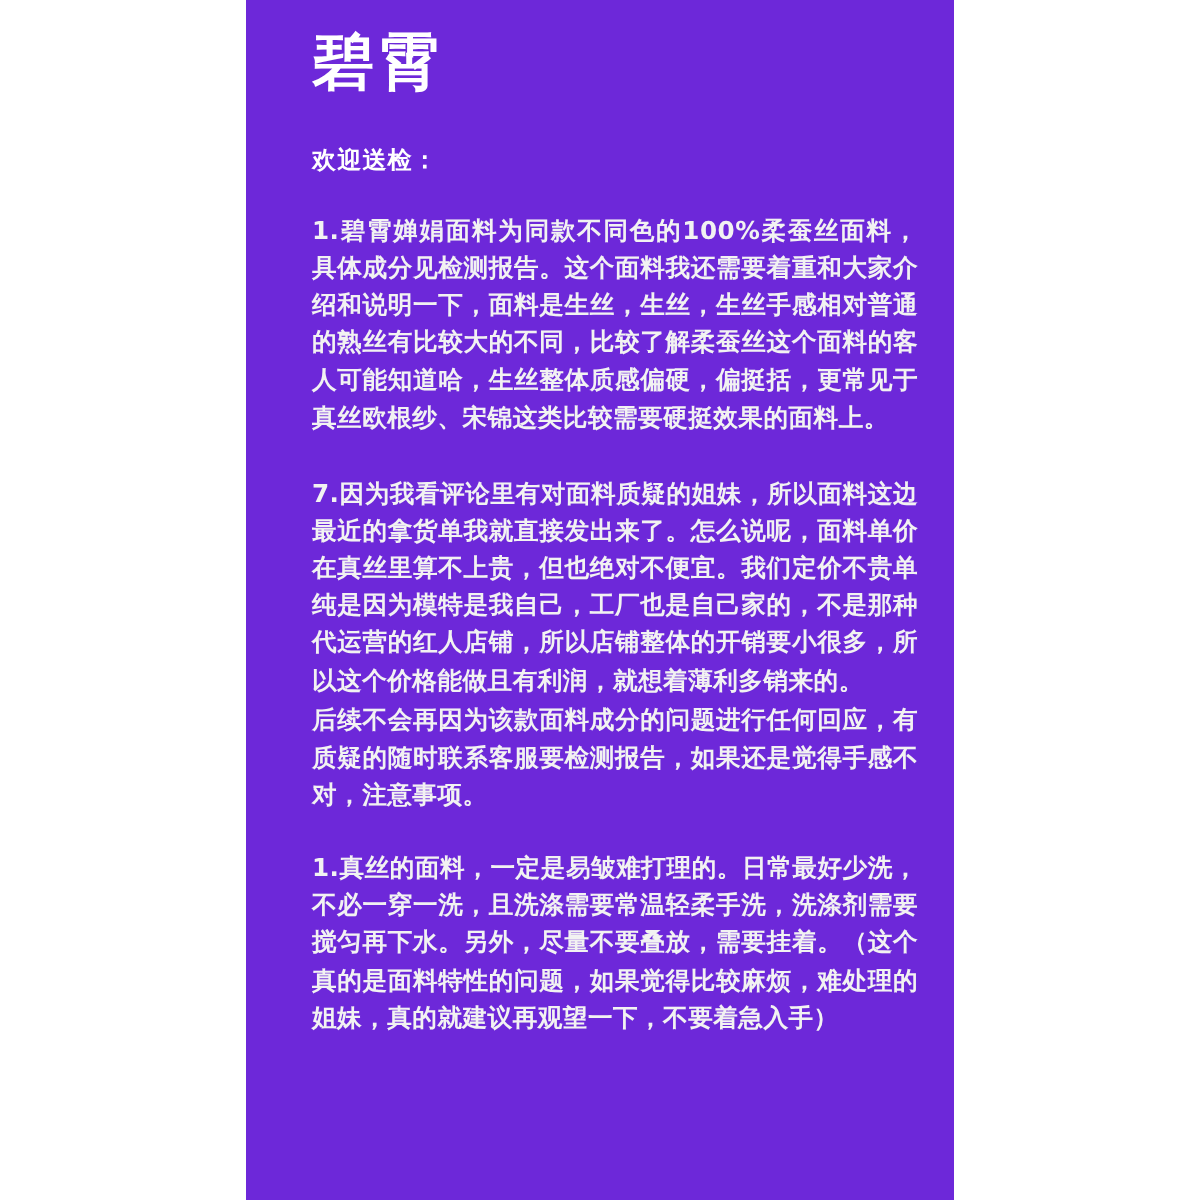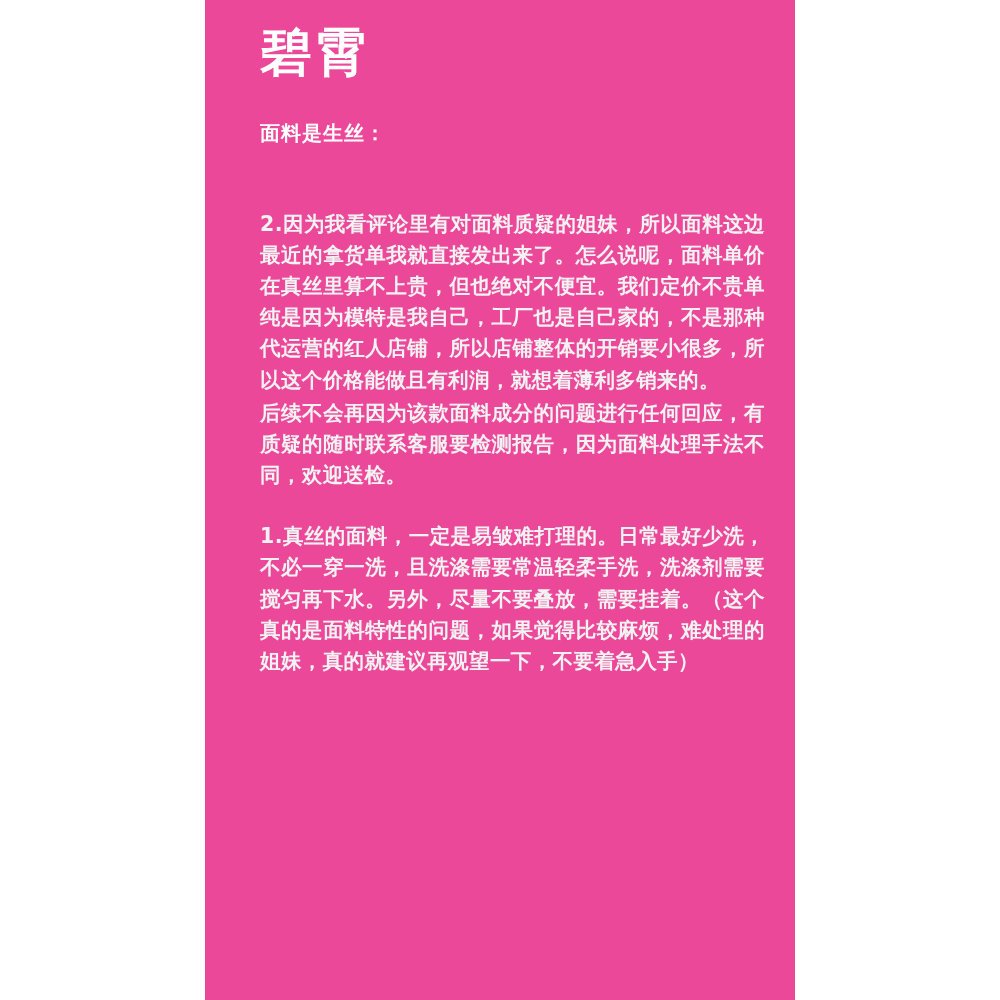--- a/index.html
+++ b/index.html
@@ -16,21 +16,21 @@
     height: 1000px;
     background: #ffffff;
     overflow: hidden;
   }
   .panel {
     position: absolute;
     left: 205px;
     top: 0px;
     width: 590px;
     height: 1000px;
-    background: #ec4899;
+    background: #6d28d9;
     color: #ffffff;
     box-sizing: border-box;
     padding: 14px 30px 0 30px;
     overflow: hidden;
   }
   .brand {
     font-family: "DejaVu Serif", serif;
     font-weight: bold;
     font-size: 52px;
     letter-spacing: 2px;
@@ -64,27 +64,28 @@
   .gap-sm { height: 2px; }
 </style>
 </head>
 <body>
 
 <div id="page">
   <div class="panel">
 
     <div class="brand">碧霄</div>
 
-    <div class="notice-title">面料是生丝：</div>
+    <div class="notice-title">欢迎送检：</div>
 
     <div class="body-block">
       <div class="gap-lg"></div>
+      <p class="para">1.碧霄婵娟面料为同款不同色的100%柔蚕丝面料，具体成分见检测报告。这个面料我还需要着重和大家介绍和说明一下，面料是生丝，生丝，生丝手感相对普通的熟丝有比较大的不同，比较了解柔蚕丝这个面料的客人可能知道哈，生丝整体质感偏硬，偏挺括，更常见于真丝欧根纱、宋锦这类比较需要硬挺效果的面料上。</p>
       <div class="gap-sm"></div>
       <div class="gap-lg"></div>
-      <p class="para">2.因为我看评论里有对面料质疑的姐妹，所以面料这边最近的拿货单我就直接发出来了。怎么说呢，面料单价在真丝里算不上贵，但也绝对不便宜。我们定价不贵单纯是因为模特是我自己，工厂也是自己家的，不是那种代运营的红人店铺，所以店铺整体的开销要小很多，所以这个价格能做且有利润，就想着薄利多销来的。</p>
+      <p class="para">7.因为我看评论里有对面料质疑的姐妹，所以面料这边最近的拿货单我就直接发出来了。怎么说呢，面料单价在真丝里算不上贵，但也绝对不便宜。我们定价不贵单纯是因为模特是我自己，工厂也是自己家的，不是那种代运营的红人店铺，所以店铺整体的开销要小很多，所以这个价格能做且有利润，就想着薄利多销来的。</p>
       <div class="gap-sm"></div>
-      <p class="para">后续不会再因为该款面料成分的问题进行任何回应，有质疑的随时联系客服要检测报告，因为面料处理手法不同，欢迎送检。</p>
+      <p class="para">后续不会再因为该款面料成分的问题进行任何回应，有质疑的随时联系客服要检测报告，如果还是觉得手感不对，注意事项。</p>
       <div class="gap-lg"></div>
       <p class="para">1.真丝的面料，一定是易皱难打理的。日常最好少洗，不必一穿一洗，且洗涤需要常温轻柔手洗，洗涤剂需要搅匀再下水。另外，尽量不要叠放，需要挂着。（这个真的是面料特性的问题，如果觉得比较麻烦，难处理的姐妹，真的就建议再观望一下，不要着急入手）</p>
     </div>
 
   </div>
 </div>
 
 </body></html>

